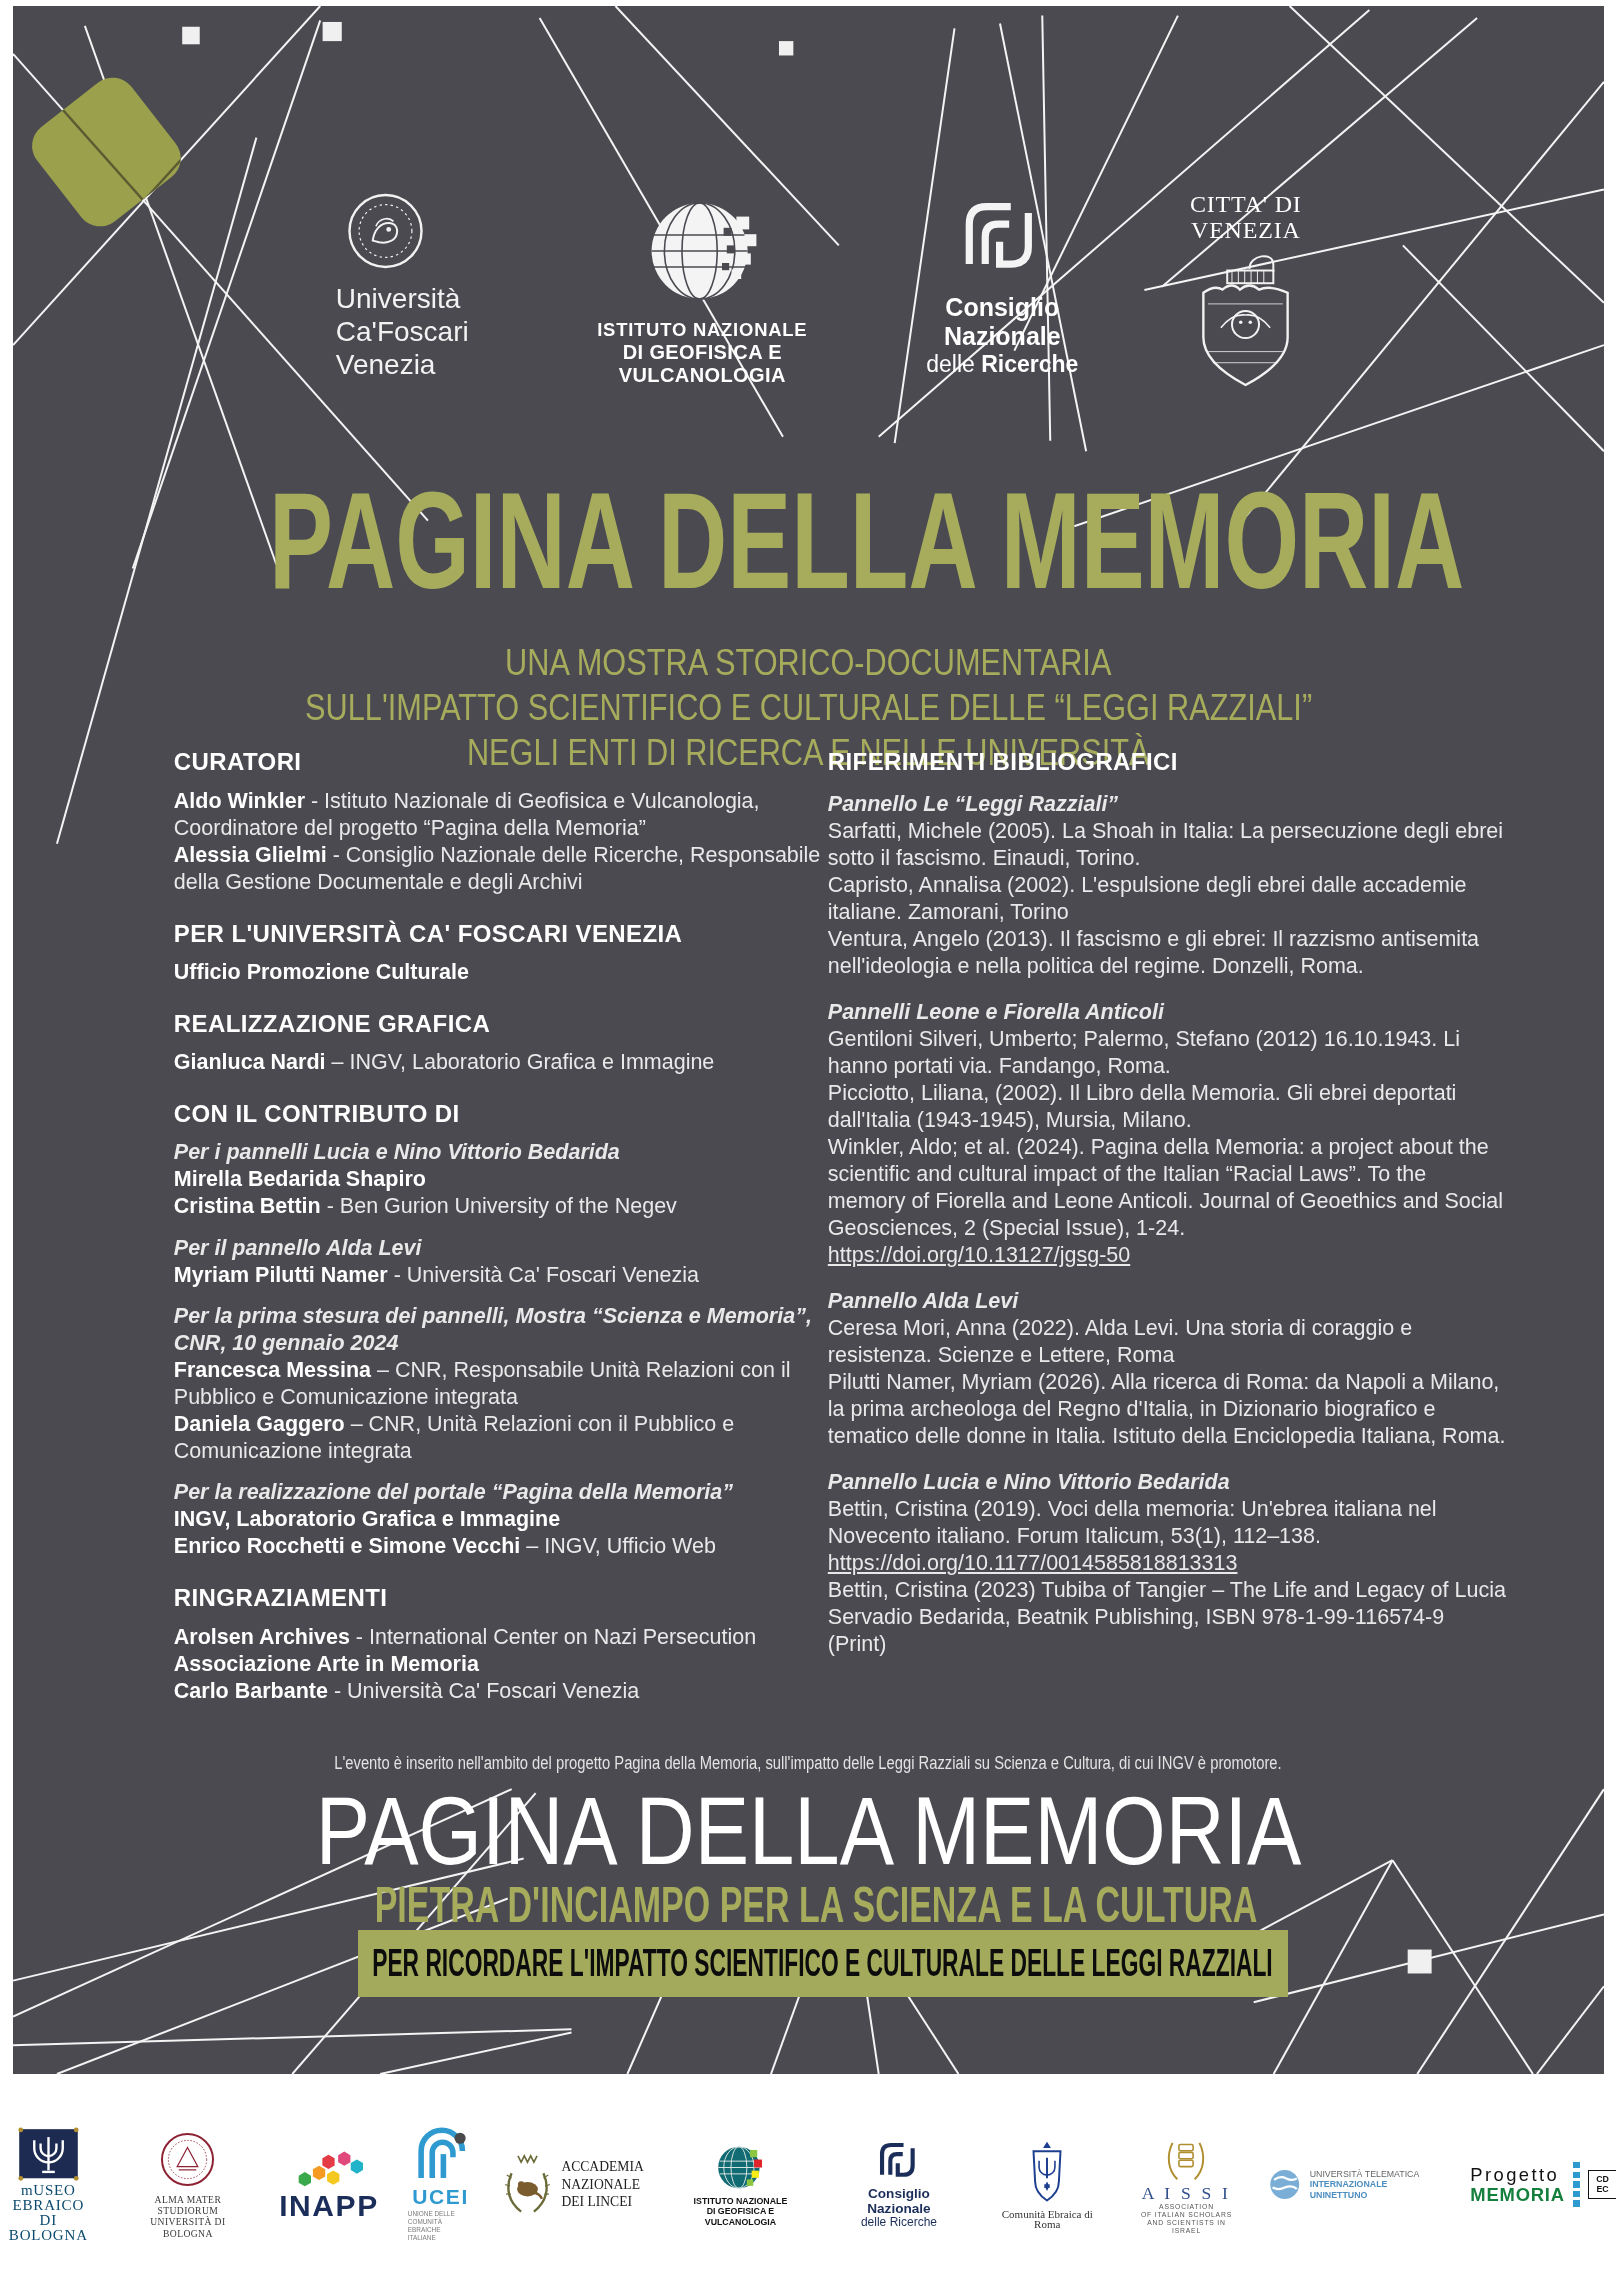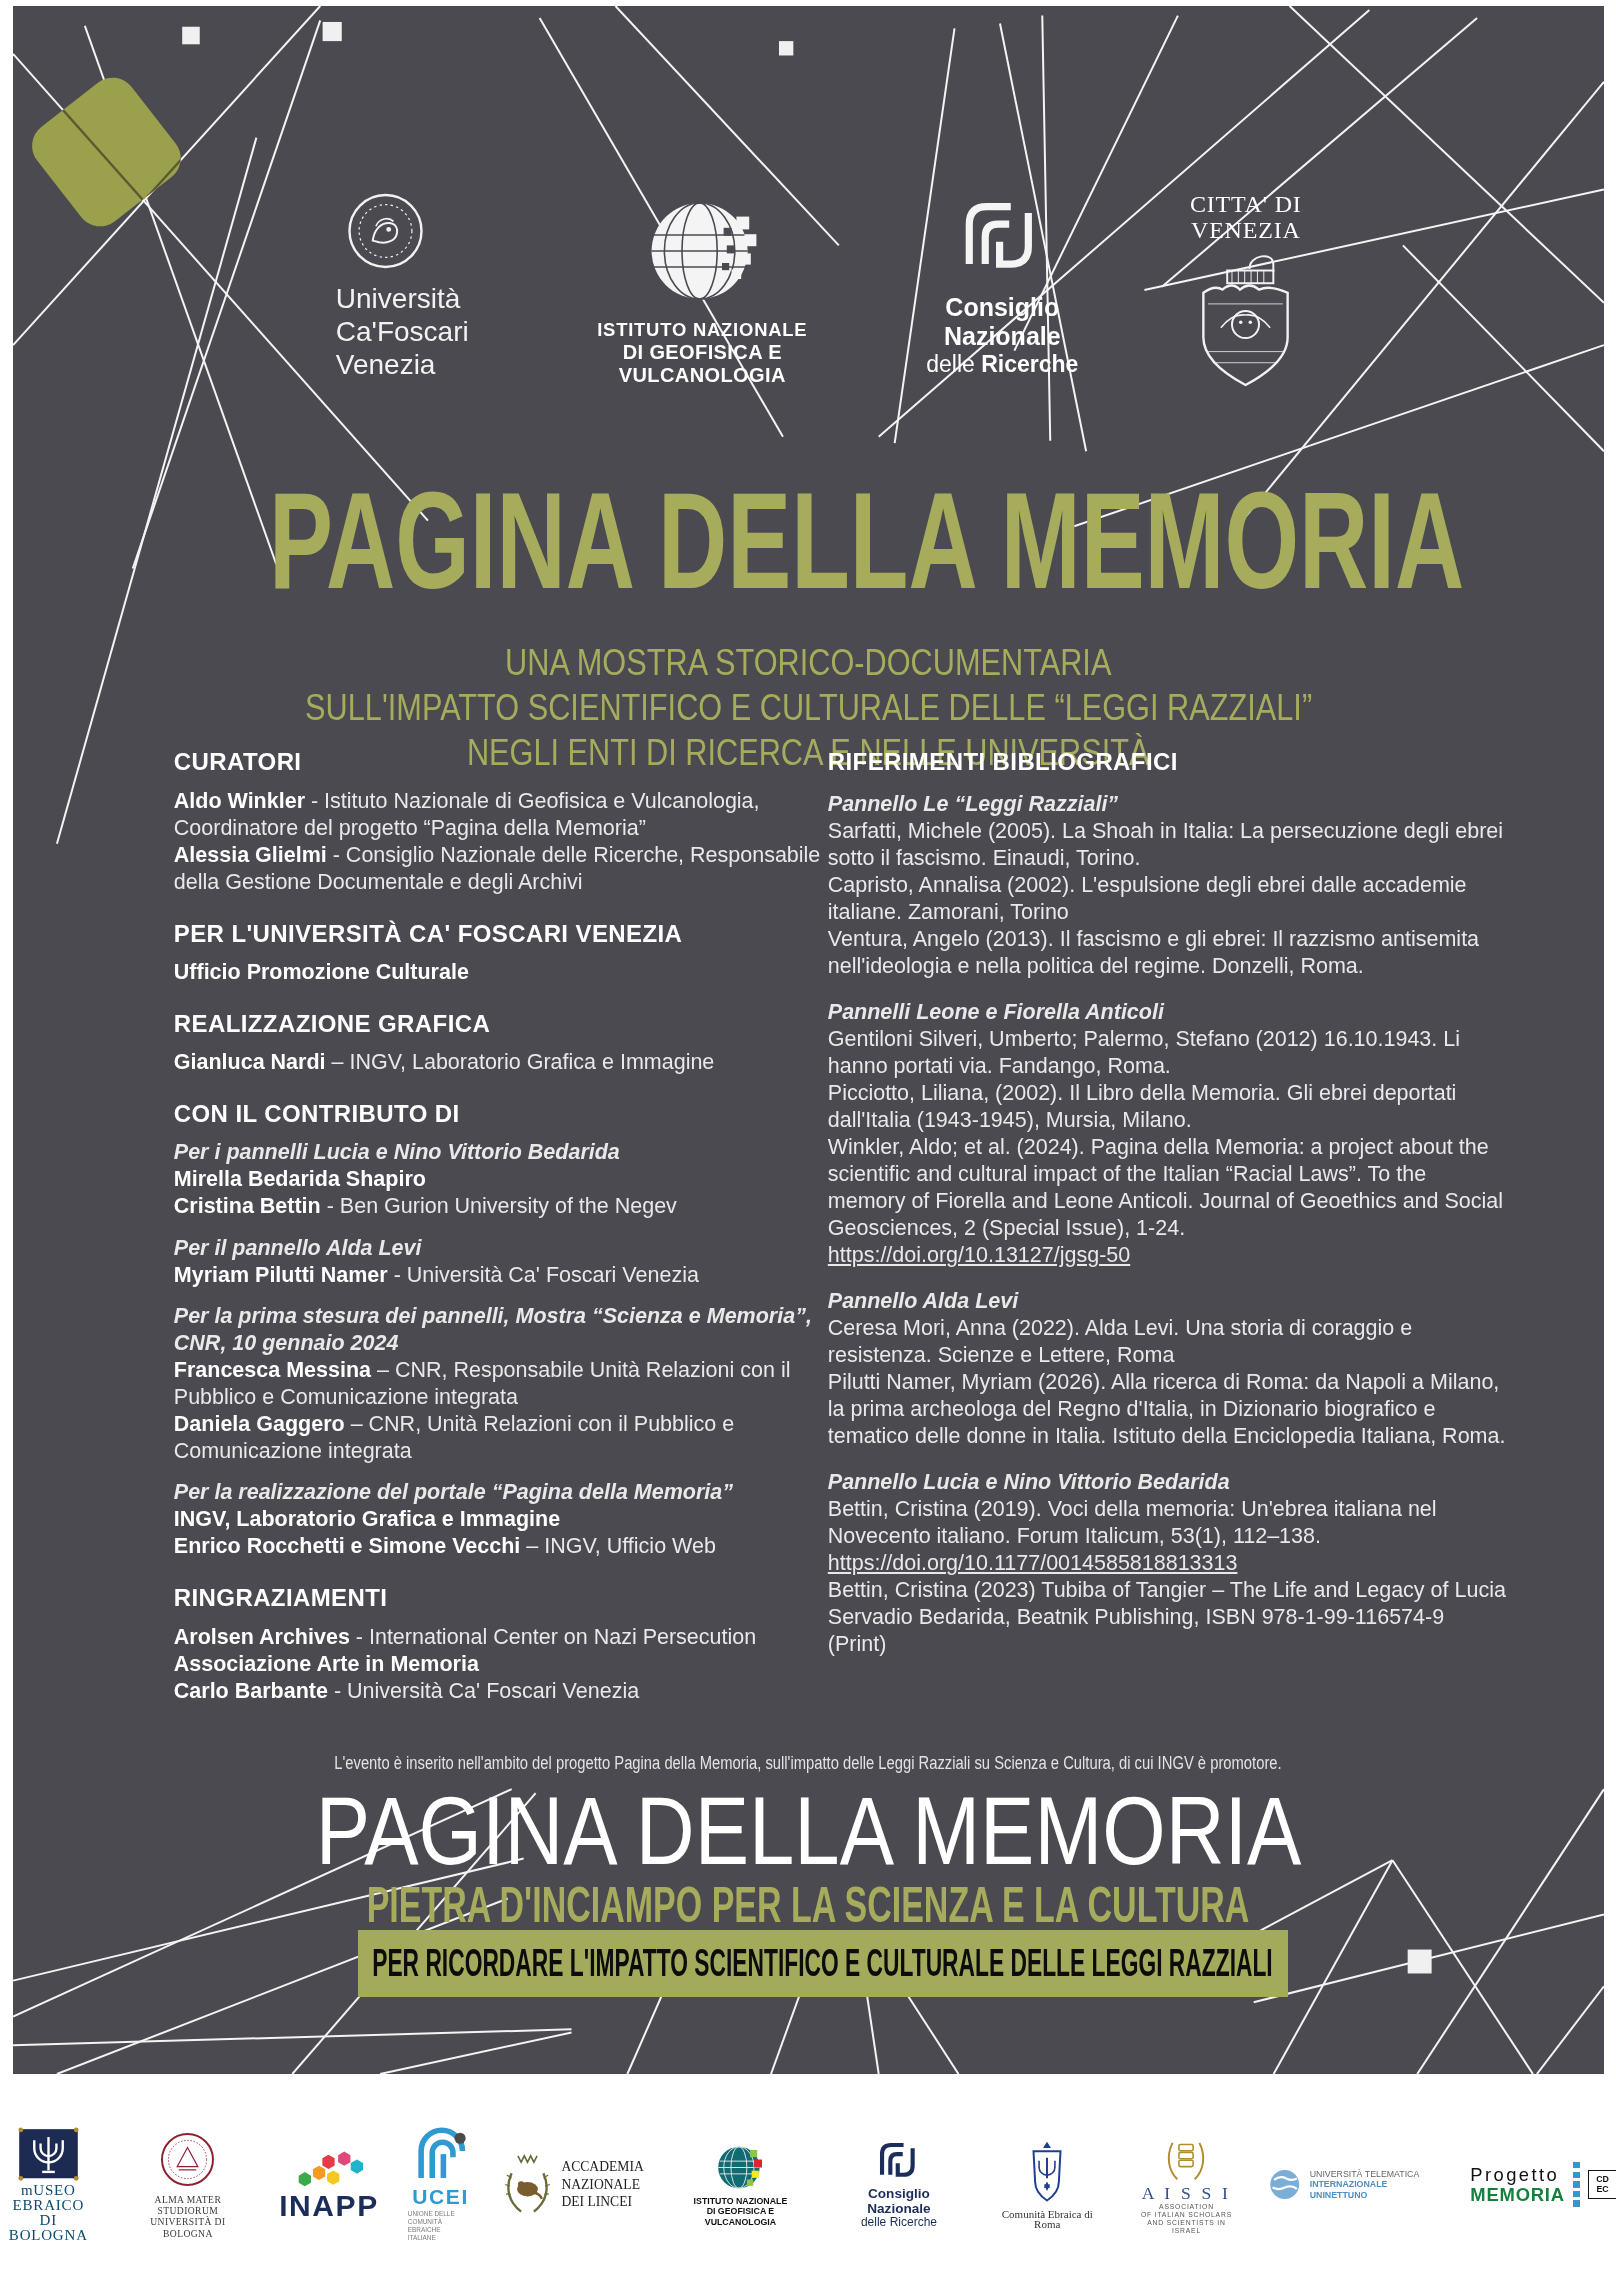--- a/index.html
+++ b/index.html
@@ -45,21 +45,21 @@
   .group{margin-top:19px;}
   .glabel{font-size:21.5px;line-height:27px;font-style:italic;font-weight:700;margin:0;}
   .ref{font-size:21.5px;line-height:27px;margin:0;font-weight:400;}
   a.doi{color:#e9e9ea;text-decoration:underline;display:inline-block;}
 
   
   .note{top:1747px;font-size:17.6px;color:#e3e3e3;}
   .note .sq{transform:scaleX(.84);}
   .b-title{top:1776px;font-size:97px;line-height:97px;font-weight:400;color:#ffffff;}
   .b-title .sq{transform:scaleX(.84);}
-  .b-sub{top:1873px;font-size:50px;line-height:53px;font-weight:700;color:#a6ac5c;}
+  .b-sub{top:1873px;font-size:50px;line-height:53px;font-weight:700;color:#a6ac5c;padding-left:8px;}
   .b-sub .sq{transform:scaleX(.68);}
   .b-box{position:absolute;left:345px;top:1924px;width:930px;height:67px;background:#a4aa5c;
          display:flex;align-items:center;justify-content:center;}
   .b-box-t{font-size:38px;font-weight:700;color:#0c0c0c;white-space:nowrap;transform:scaleX(.60);}
 
   
   .strip{position:absolute;left:0;top:2074px;width:1617px;height:221px;background:#ffffff;
          display:flex;align-items:center;justify-content:center;gap:29px;}
   .plogo{display:flex;flex-direction:column;align-items:center;text-align:center;}
   .serif{font-family:"Liberation Serif",serif;}

